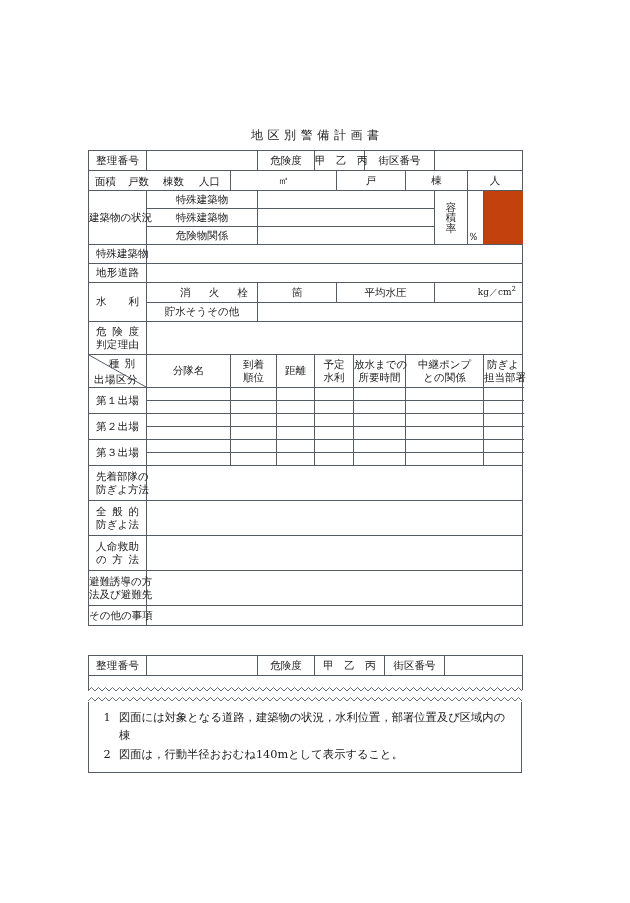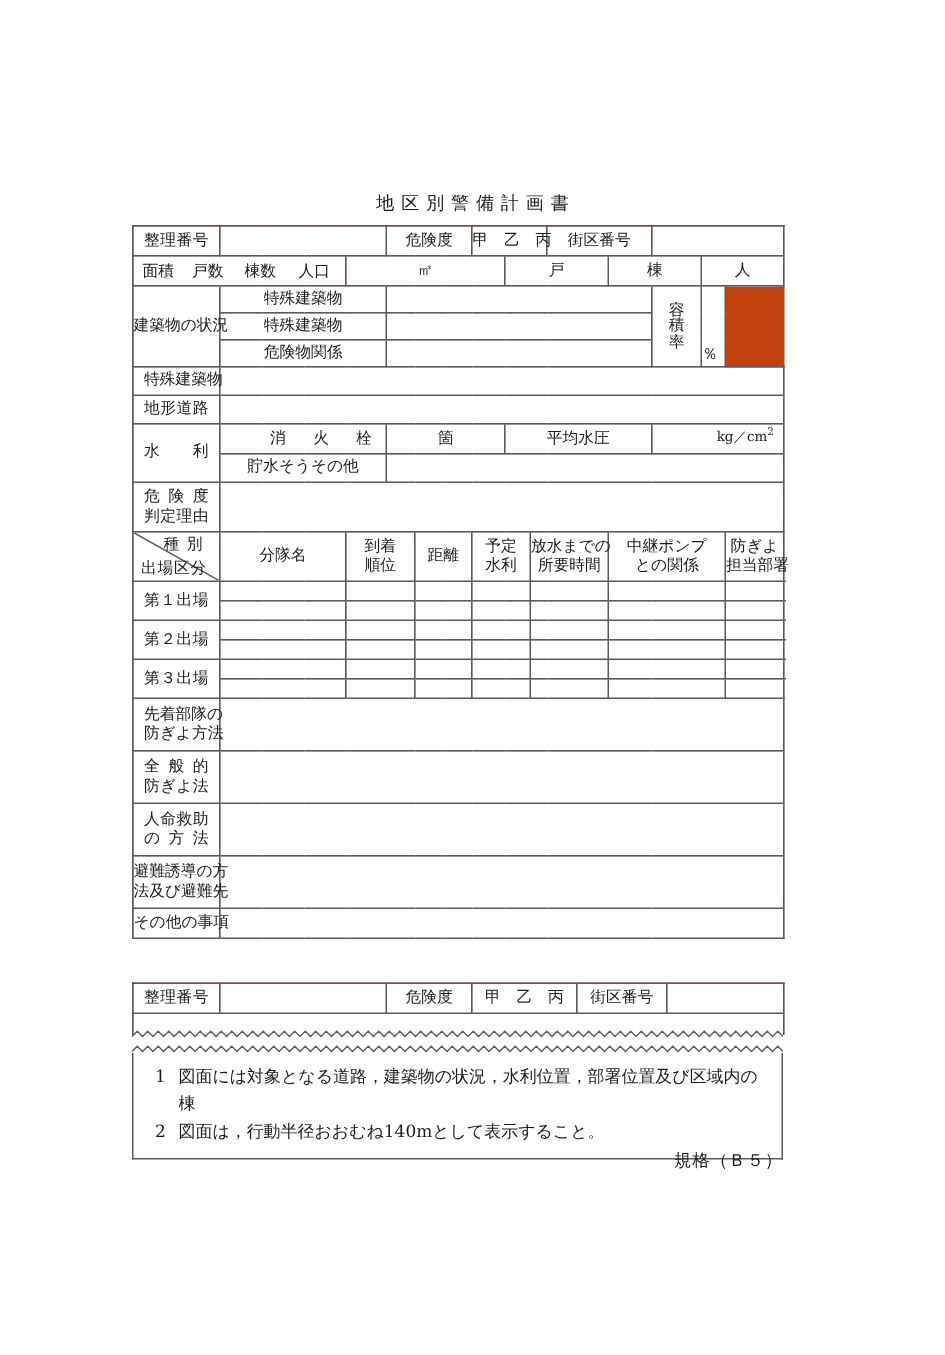--- a/index.html
+++ b/index.html
@@ -533,15 +533,14 @@
       <span class="note-txt">
         <span>図面には対象となる道路，建築物の状況，水利位置，部署位置及び区域内の棟</span>
       </span>
     </div>
     <div class="note-item">
       <span class="note-num">2</span>
       <span class="note-txt">図面は，行動半径おおむね140mとして表示すること。</span>
     </div>
   </div>
 
-  <div class="spec-note">規格（Ｂ５）</div>
 
 </div>
 
 </body></html>

